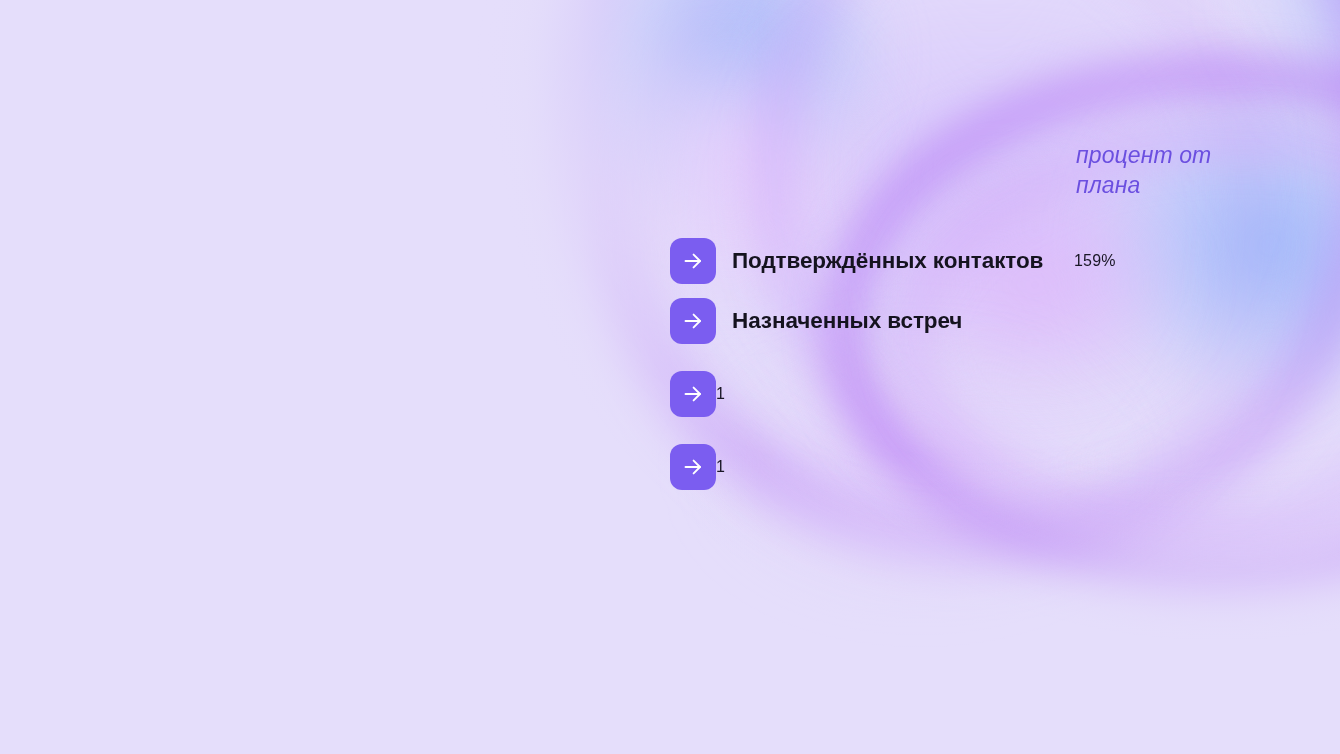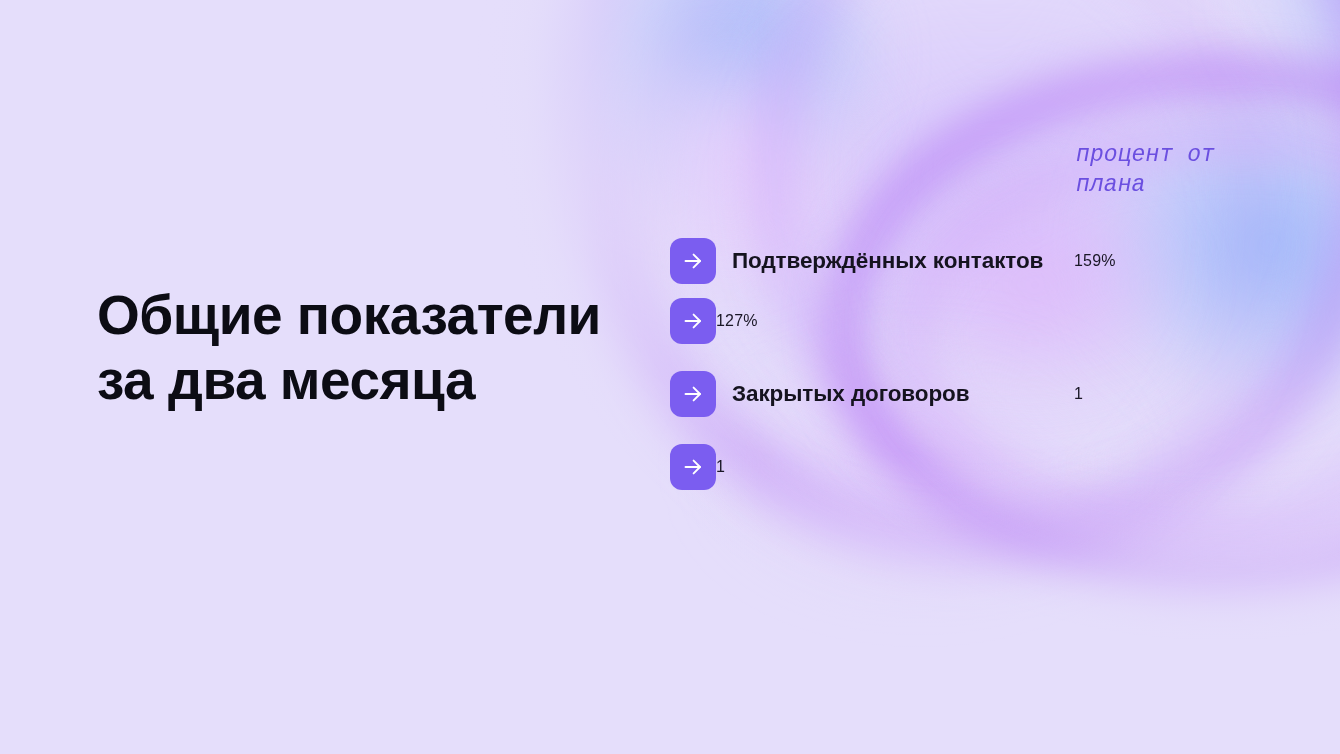--- a/index.html
+++ b/index.html
@@ -169,21 +169,20 @@
     position: absolute;
     left: 406px;
     top: 0;
     width: 190px;
     font-style: italic;
     font-size: 23px;
     line-height: 1.32;
     font-weight: 400;
     color: #6B4FE0;
     letter-spacing: 0.1px;
-    font-family: Liberation Mono, monospace;
   }
 
   .rows {
     position: absolute;
     left: 0;
     top: 98px;
     width: 600px;
   }
 
   .row {
@@ -244,21 +243,20 @@
     <div class="blob b-haze"></div>
     <div class="ribbon r1"></div>
     <div class="ribbon r2"></div>
     <div class="ribbon r5"></div>
     <div class="ribbon r3"></div>
     <div class="ribbon r4"></div>
     <div class="art-fade"></div>
     <div class="art-fade-b"></div>
   </div>
 
-  <h1 class="headline">Общие показатели за два месяца</h1>
 
   <div class="metrics">
 
     <div class="metrics-head">процент от плана</div>
 
     <div class="rows">
 
       <div class="row tall">
         <span class="badge">
           <svg width="24" height="24" viewBox="0 0 24 24" fill="none" stroke="#FFFFFF" stroke-width="1.9" stroke-linecap="round" stroke-linejoin="round" aria-hidden="true">
@@ -271,40 +269,39 @@
       </div>
 
 
       <div class="row">
         <span class="badge">
           <svg width="24" height="24" viewBox="0 0 24 24" fill="none" stroke="#FFFFFF" stroke-width="1.9" stroke-linecap="round" stroke-linejoin="round" aria-hidden="true">
             <line x1="4.5" y1="12" x2="19" y2="12"></line>
             <polyline points="12.6,5.6 19,12 12.6,18.4"></polyline>
           </svg>
         </span>
-        <span class="row-value">127%</span>
-      </div>
-
-      <div class="row">
-        <span class="badge">
-          <svg width="24" height="24" viewBox="0 0 24 24" fill="none" stroke="#FFFFFF" stroke-width="1.9" stroke-linecap="round" stroke-linejoin="round" aria-hidden="true">
-            <line x1="4.5" y1="12" x2="19" y2="12"></line>
-            <polyline points="12.6,5.6 19,12 12.6,18.4"></polyline>
-          </svg>
-        </span>
-        <span class="row-label">Закрытых договоров</span>
-        <span class="row-value">1</span>
+        <span class="row-label">Назначенных встреч</span>
       </div>
 
       <div class="row">
         <span class="badge">
           <svg width="24" height="24" viewBox="0 0 24 24" fill="none" stroke="#FFFFFF" stroke-width="1.9" stroke-linecap="round" stroke-linejoin="round" aria-hidden="true">
             <line x1="4.5" y1="12" x2="19" y2="12"></line>
             <polyline points="12.6,5.6 19,12 12.6,18.4"></polyline>
           </svg>
         </span>
         <span class="row-value">1</span>
       </div>
 
+      <div class="row">
+        <span class="badge">
+          <svg width="24" height="24" viewBox="0 0 24 24" fill="none" stroke="#FFFFFF" stroke-width="1.9" stroke-linecap="round" stroke-linejoin="round" aria-hidden="true">
+            <line x1="4.5" y1="12" x2="19" y2="12"></line>
+            <polyline points="12.6,5.6 19,12 12.6,18.4"></polyline>
+          </svg>
+        </span>
+        <span class="row-value">1</span>
+      </div>
+
     </div>
   </div>
 
 </div>
 
 </body></html>

